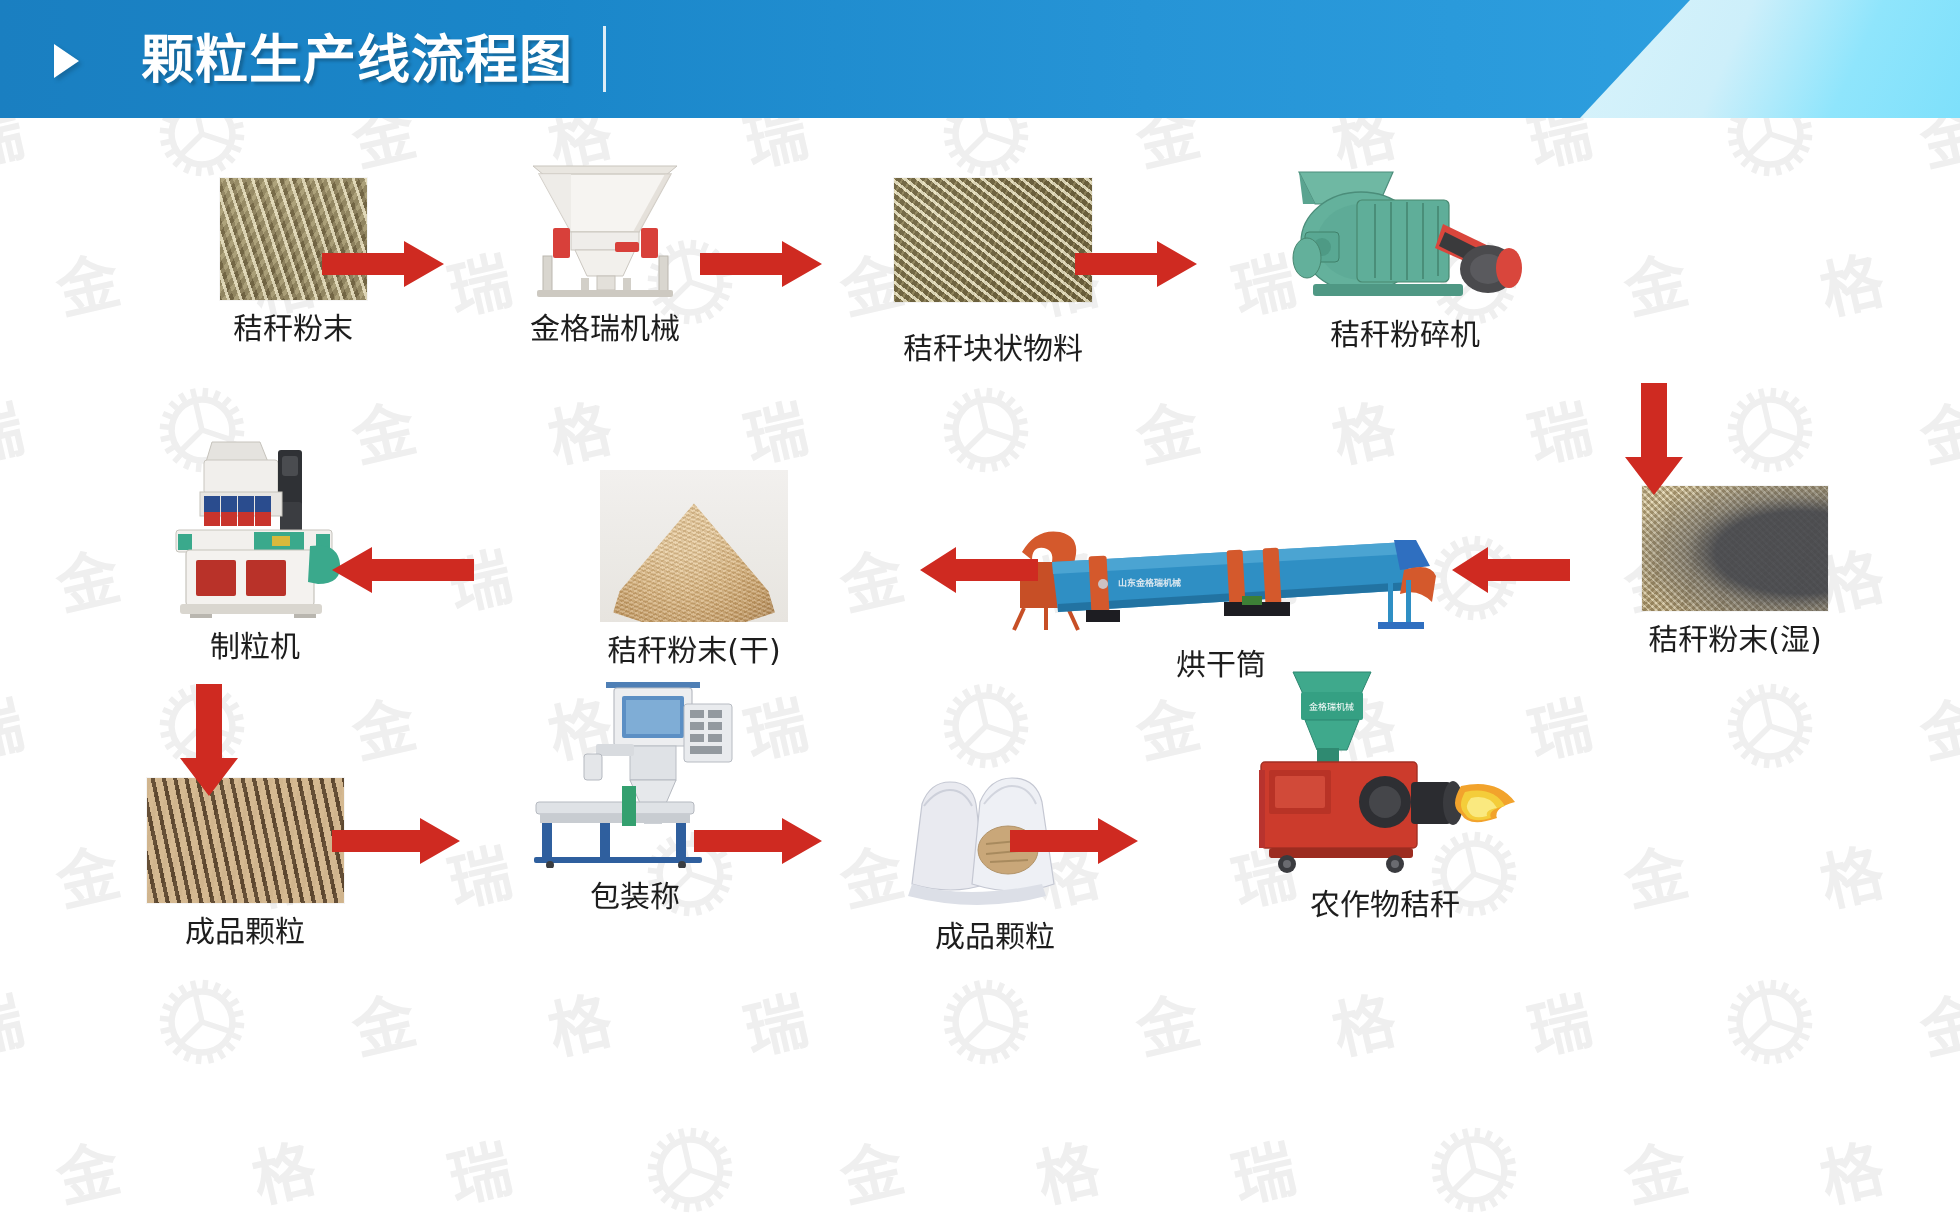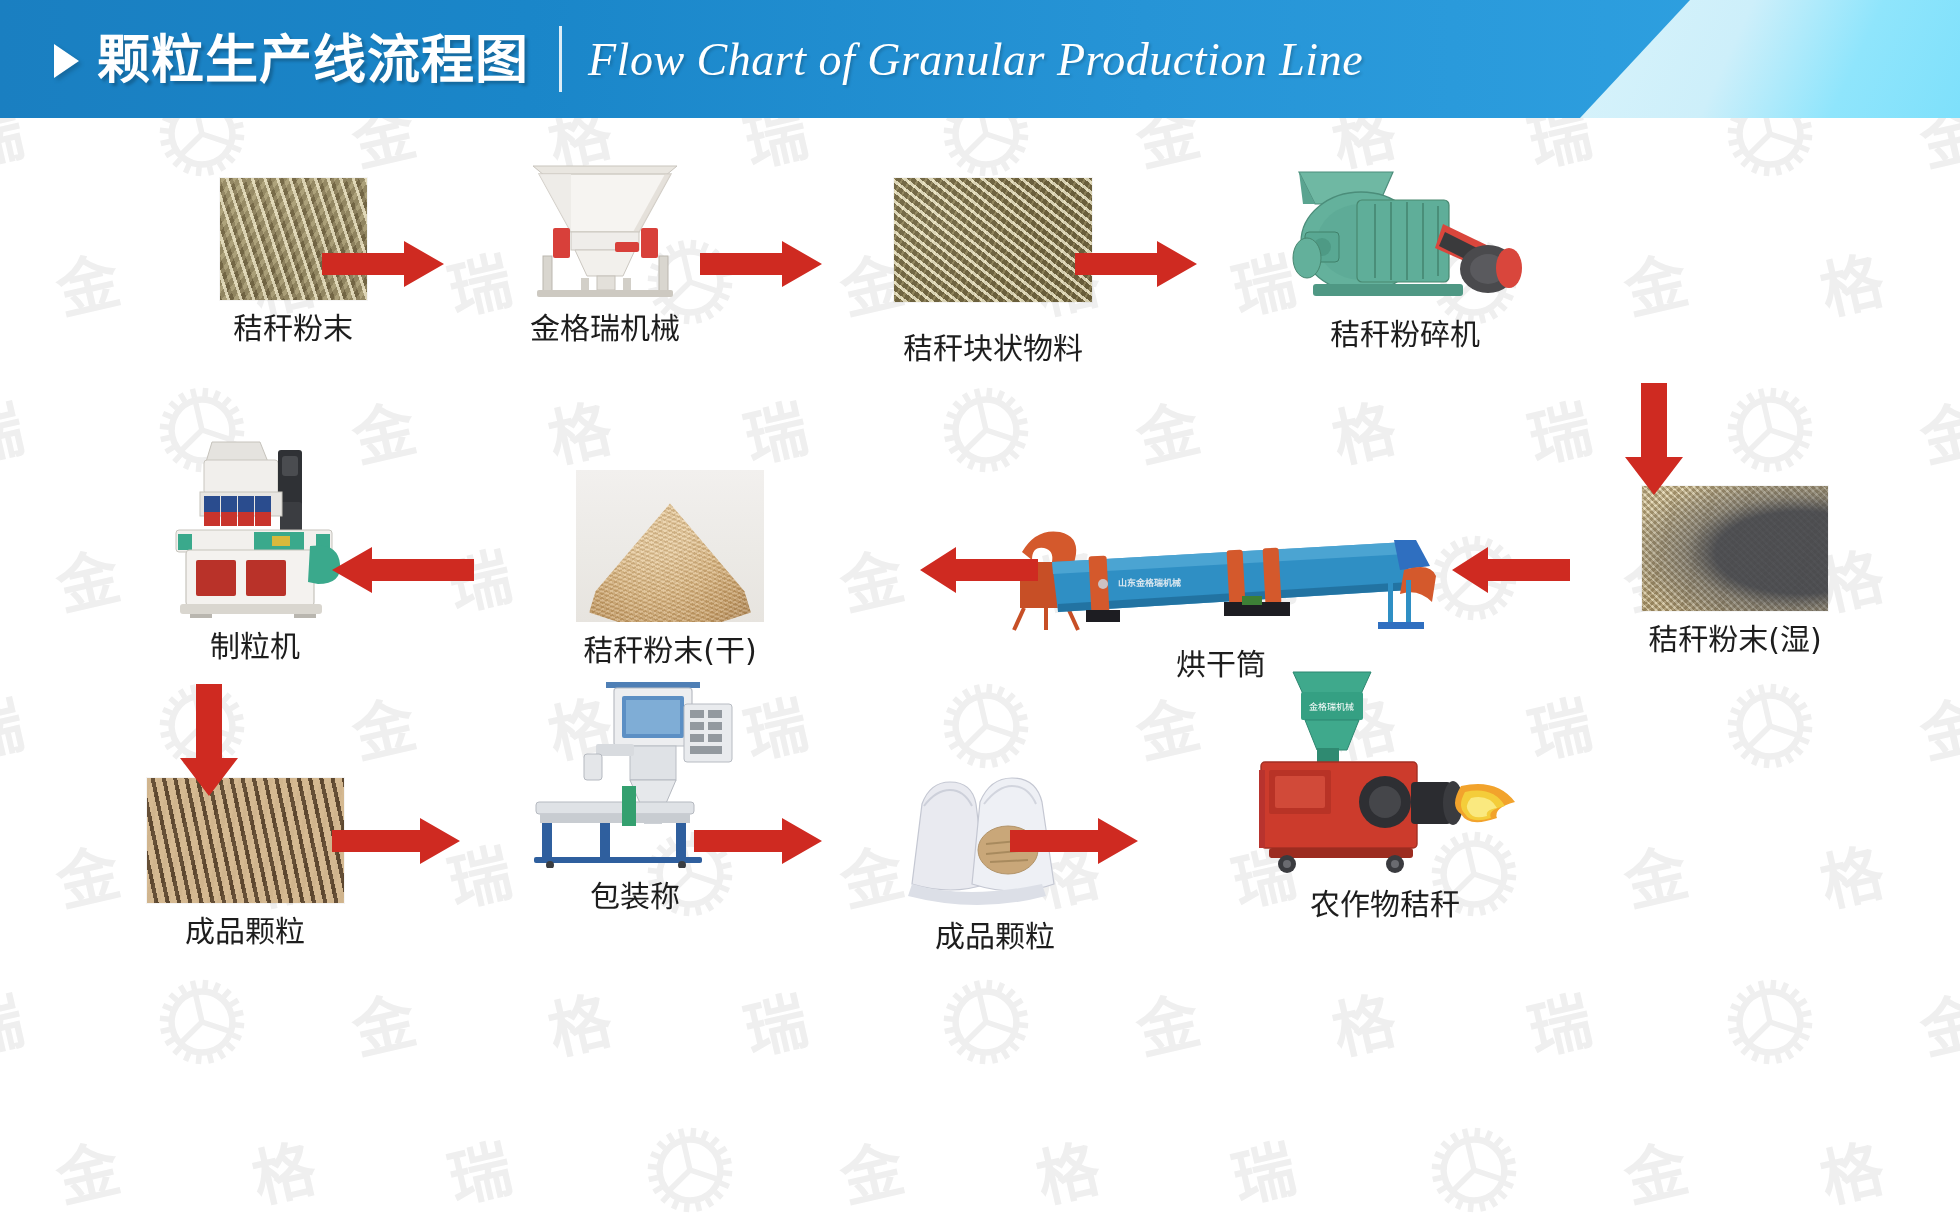--- a/index.html
+++ b/index.html
@@ -63,20 +63,21 @@
     filter: drop-shadow(3px 3px 2px rgba(0,0,0,.18));
   }
   #title-cn {
     color: #ffffff;
     font-size: 53px;
     font-weight: bold;
     letter-spacing: 1px;
     line-height: 1;
     text-shadow: 3px 3px 3px rgba(0,0,0,.22);
     white-space: nowrap;
+    margin-left: 44px;
   }
   #title-divider {
     width: 3px;
     height: 66px;
     background: rgba(255,255,255,.85);
     margin: 0 26px 0 30px;
   }
   #title-en {
     color: #ffffff;
     font-family: "Liberation Serif", "DejaVu Serif", serif;
@@ -220,21 +221,20 @@
 
 <div id="page">
 
   <div id="header">
     <div id="header-blue"></div>
     <div id="header-pale"></div>
     <div id="header-inner">
       <div id="play-triangle"></div>
       <div id="title-cn">颗粒生产线流程图</div>
       <div id="title-divider"></div>
-      <div id="title-en">Flow Chart of Granular Production Line</div>
     </div>
   </div>
 
   <div id="watermarks">
       <div class="wm" style="left: -140px; top: -178px;"></div>
       <div class="wm" style="left: -40px; top: -30px;">瑞</div>
       <div class="wm-gear" style="left: 156px; top: -30px;">
         <svg viewBox="0 0 100 100" xmlns="http://www.w3.org/2000/svg">
           <g fill="none" stroke="#efefef" stroke-width="7">
             <circle cx="50" cy="50" r="33"></circle>
@@ -1104,21 +1104,21 @@
       </div>
       <div class="node-label">烘干筒</div>
     </div>
 
     <div class="arrow" style="left:920px; top:429px;">
       <svg width="118" height="46" viewBox="0 0 118 46">
           <path d="M118 12 H36 V0 L0 23 L36 46 V34 H118 Z" fill="#cf2a21"></path>
         </svg>
     </div>
 
-    <div class="node" style="left:500px; top:352px; width:340px;">
+    <div class="node" style="left:524px; top:352px; width:340px;">
       <div class="node-art powder-box" style="width:188px;height:152px;">
         <div class="powder-cone"></div>
       </div>
       <div class="node-label">秸秆粉末(干)</div>
     </div>
 
     <div class="arrow" style="left:332px; top:429px;">
       <svg width="142" height="46" viewBox="0 0 142 46">
           <path d="M142 12 H40 V0 L0 23 L40 46 V34 H142 Z" fill="#cf2a21"></path>
         </svg>

